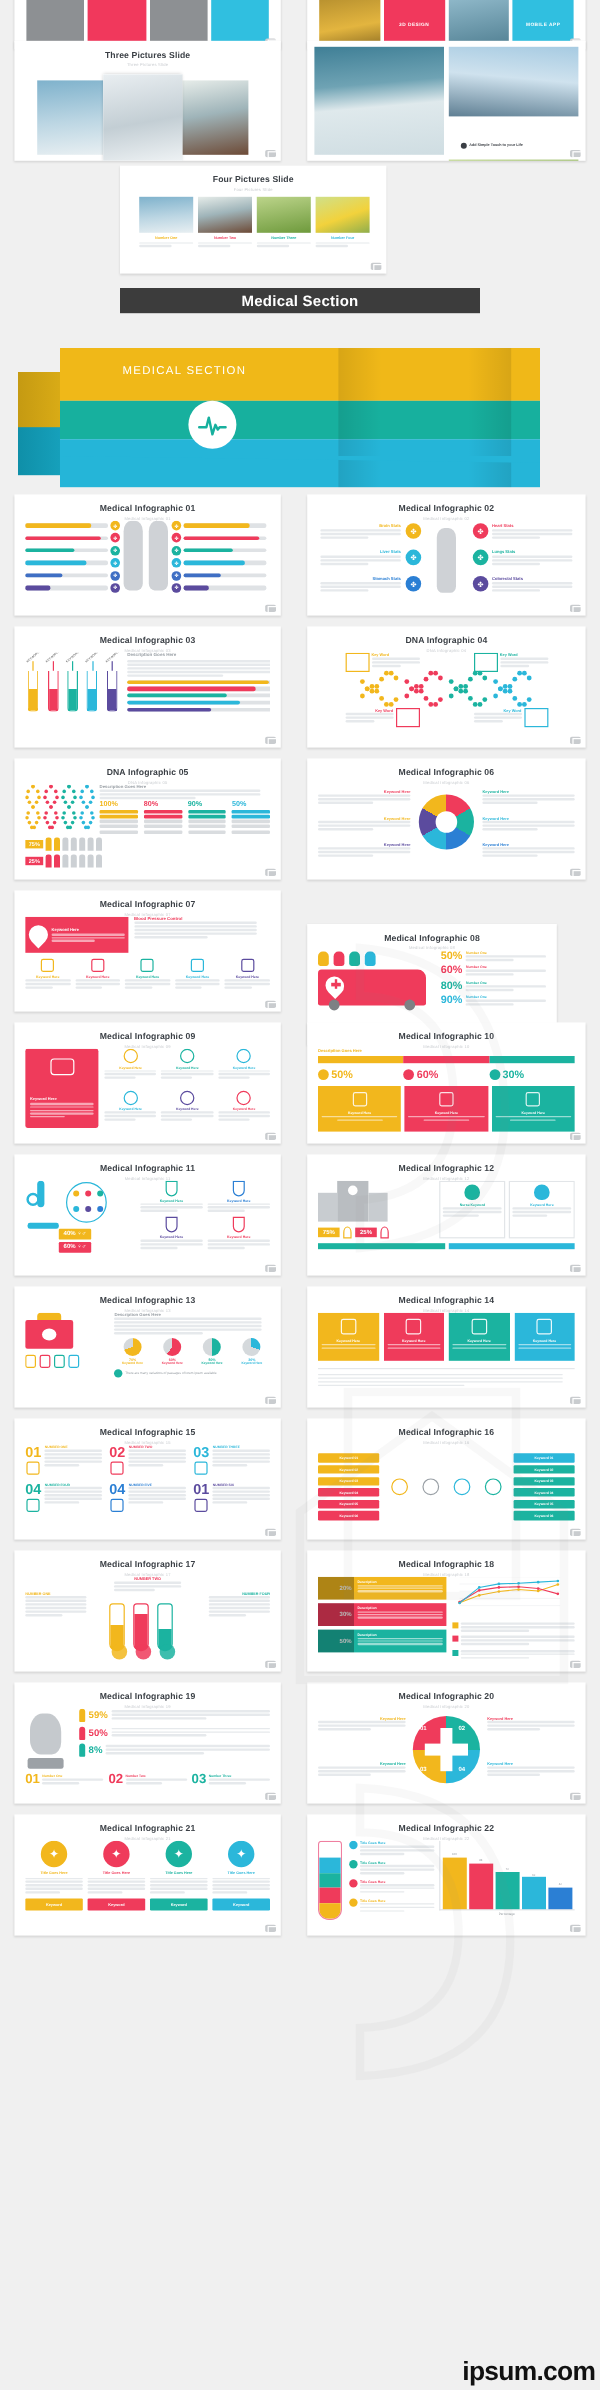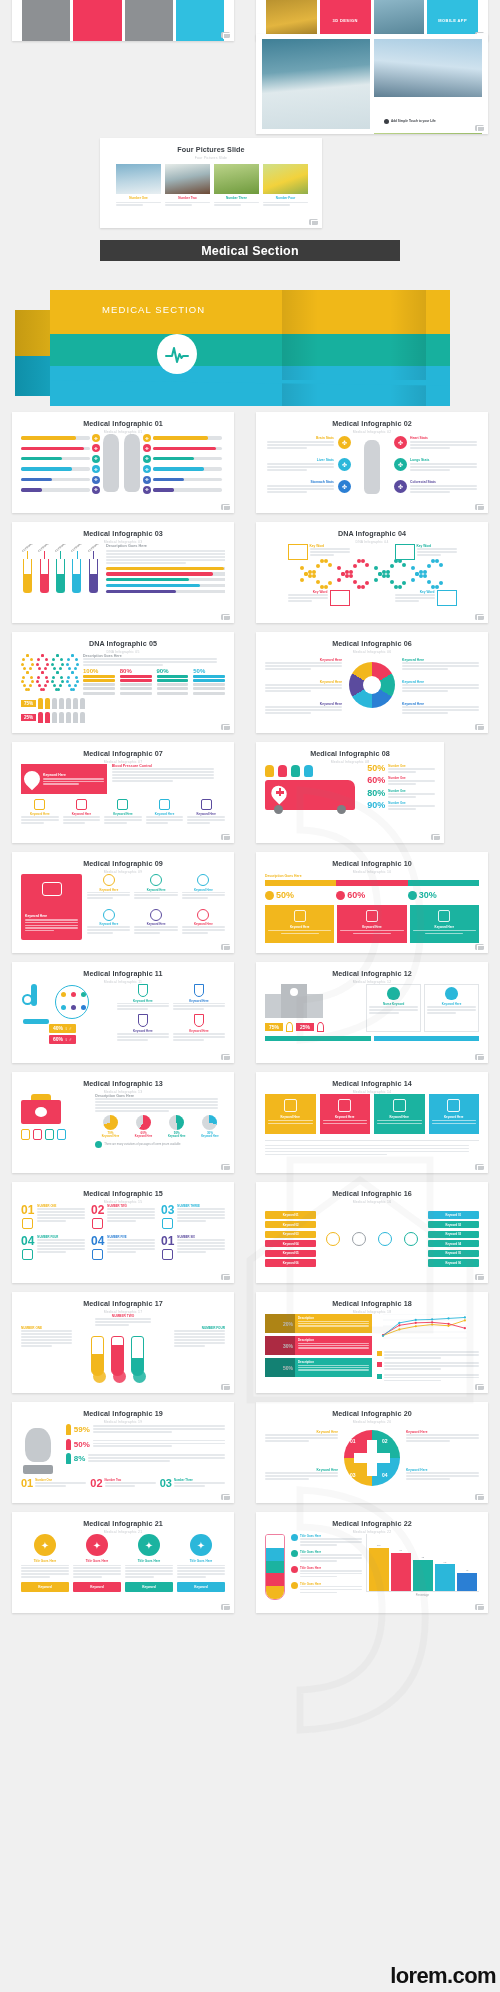--- a/index.html
+++ b/index.html
@@ -120,20 +120,30 @@
   <div class="strip" style="left:256px; width:232px; height:46px; top:-5px;">
     <div class="strip-inner">
       <div class="tile desert"></div>
       <div class="tile pink">3D DESIGN</div>
       <div class="tile pine"></div>
       <div class="tile cyan">MOBILE APP</div>
     </div>
     <div class="pg-badge"></div>
   </div>
 
+  <div class="card" style="left:12px; top:34px; width:222px; height:100px;">
+    <div class="card-title">Three Pictures Slide</div>
+    <div class="card-sub">Three Pictures Slide</div>
+    <div style="position:absolute; left:19px; top:28px; display:flex; align-items:flex-start;">
+      <div class="balloon" style="width:55px;height:62px;margin-top:5px;"></div>
+      <div class="horse" style="width:66px;height:72px;box-shadow:0 0 3px rgba(0,0,0,.2);z-index:2;"></div>
+      <div class="coffee" style="width:55px;height:62px;margin-top:5px;"></div>
+    </div>
+    <div class="pg-badge"></div>
+  </div>
 
   <div class="card" style="left:256px; top:34px; width:232px; height:100px;">
     <div style="position:absolute; left:6px; top:5px; display:flex; gap:4px;">
       <div class="mount" style="width:108px;height:90px;"></div>
       <div style="position:relative;">
         <div class="bridge" style="width:108px;height:58px;"></div>
         <div style="position:absolute;left:6px;bottom:4px;background:rgba(255,255,255,.88);
                     display:flex;align-items:center;gap:2px;padding:1.5px 4px;border-radius:1px;">
           <span style="width:5px;height:5px;border-radius:50%;background:#3b3f45;display:inline-block;"></span>
           <span style="font-size:3.1px;font-weight:bold;color:#3b3f45;white-space:nowrap;">Add Simple Touch to your Life</span>
@@ -796,21 +806,21 @@
               <div style="width: 11px; height: 11px; margin: 0px auto 2px; border: 1px solid rgb(91, 75, 158); border-radius: 2px;"></div>
               <div style="font-size: 2.9px; font-weight: bold; color: rgb(91, 75, 158);">Keyword Here</div>
               <div class="lorem"></div>
               <div class="lorem"></div>
               <div class="lorem s"></div>
             </div>
           </div>
         </div>
         <div class="pg-badge"></div>
       </div>
-      <div class="grid-card" style="left: 256px; top: 742px; width: 188px; height: 101px;">
+      <div class="grid-card" style="left: 256px; top: 770px; width: 208px; height: 101px;">
         <div class="card-title">Medical Infographic 08</div>
         <div class="card-sub">Medical Infographic 08</div>
         <div style="position: absolute; inset: 22px 9px 9px; overflow: hidden;">
           <div style="display: flex; gap: 6px; align-items: center;">
             <div style="width: 96.3px;">
               <div style="display: flex; gap: 4px; margin-bottom: 3px;">
                 <div style="width: 9px; height: 12px; background: rgb(242, 183, 29); border-radius: 4px 4px 2px 2px;"></div>
                 <div style="width: 9px; height: 12px; background: rgb(239, 59, 91); border-radius: 4px 4px 2px 2px;"></div>
                 <div style="width: 9px; height: 12px; background: rgb(27, 179, 160); border-radius: 4px 4px 2px 2px;"></div>
                 <div style="width: 9px; height: 12px; background: rgb(43, 183, 218); border-radius: 4px 4px 2px 2px;"></div>
@@ -1671,14 +1681,14 @@
       </div>
     </div>
 
   <svg class="bigwm" viewBox="0 0 500 1992">
     <path d="M300 790 q110 10 120 120 q10 120 -120 130 l-0 -40 q80 -5 78 -88 q-2 -80 -78 -82z" fill="none" stroke="#888" stroke-width="7"></path>
     <path d="M290 1160 L430 1160 L430 1330 L290 1330 Z" fill="none" stroke="#888" stroke-width="7"></path>
     <path d="M300 1490 q120 5 125 120 q5 115 -125 120 l0 -40 q85 -3 82 -85 q-3 -78 -82 -78z" fill="none" stroke="#888" stroke-width="7"></path>
     <path d="M250 1260 L360 1180 L470 1260 L470 1400 L250 1400 Z" fill="none" stroke="#888" stroke-width="7"></path>
   </svg>
 
-  <div class="watermark">lorem.com</div>
+  <div class="watermark">ipsum.com</div>
 </div>
 
 </body></html>

